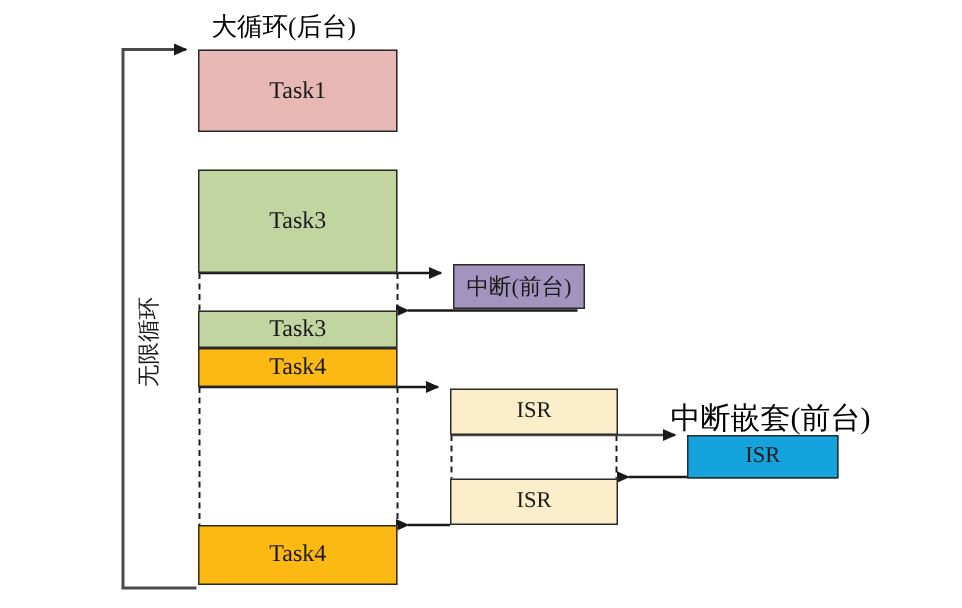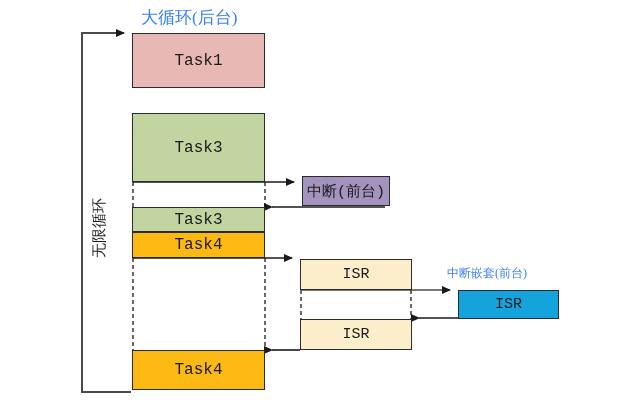--- a/index.html
+++ b/index.html
@@ -21,28 +21,28 @@
     width: 641px;
     height: 405px;
   }
   .box {
     position: absolute;
     box-sizing: border-box;
     border: 1px solid #2b2b2b;
     display: flex;
     align-items: center;
     justify-content: center;
-    font-family: Liberation Mono, monospace;
+    font-family: Liberation Serif, serif;
     color: #1a1a1a;
     white-space: nowrap;
   }
   .label {
     position: absolute;
     font-family: "Liberation Serif", "DejaVu Serif", serif;
-    color: #3b82f6;
+    color: #000000;
     white-space: nowrap;
   }
   .vlabel {
     position: absolute;
     transform-origin: 0 0;
     font-family: "Liberation Serif", "DejaVu Serif", serif;
     color: #1a1a1a;
     white-space: nowrap;
   }
   svg { position: absolute; left: 0; top: 0; overflow: visible; }
@@ -97,21 +97,21 @@
     </g>
 
     <g>
       <path d="M300,350 L272,350" fill="none" stroke="#1a1a1a" stroke-width="1.6" marker-end="url(#arrowL)"></path>
       <path d="M300,350 L300,350" fill="none" stroke="#1a1a1a" stroke-width="1.6"></path>
     </g>
   </svg>
 
   <div class="label" style="left:141px; top:6px; font-size:17px;">大循环(后台)</div>
 
-  <div class="label" style="left:447px; top:265px; font-size:12px;">中断嵌套(前台)</div>
+  <div class="label" style="left:447px; top:265px; font-size:20px;">中断嵌套(前台)</div>
 
   <div class="vlabel" style="left:90px; top:258px; font-size:15px;
               transform: rotate(-90deg);">无限循环</div>
 
   <div class="box" style="left:132px; top:33px; width:133px; height:55px;
               background:#e8b8b4; font-size:16px;">Task1</div>
 
 
   <div class="box" style="left:132px; top:113px; width:133px; height:69px;
               background:#c2d5a1; font-size:16px;">Task3</div>

